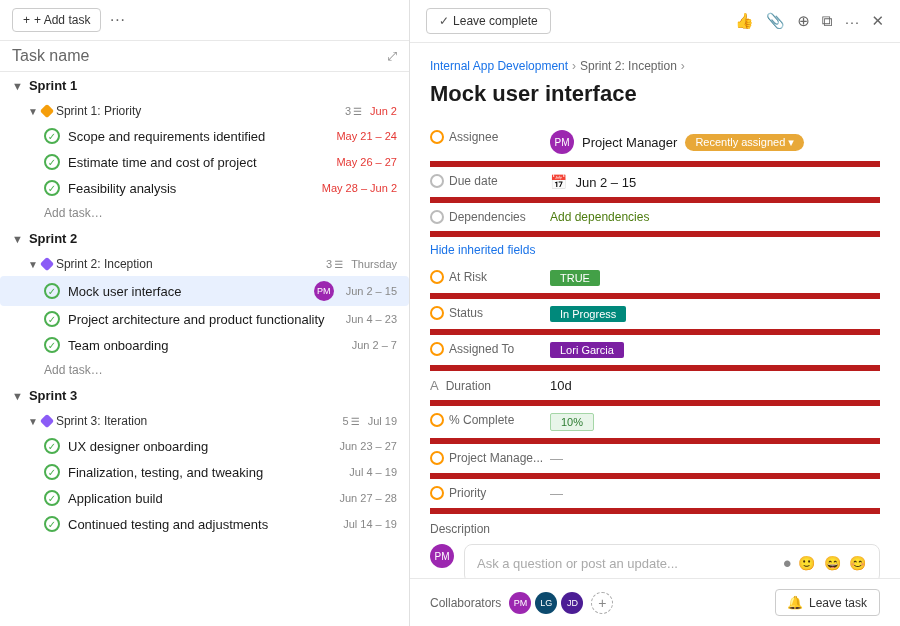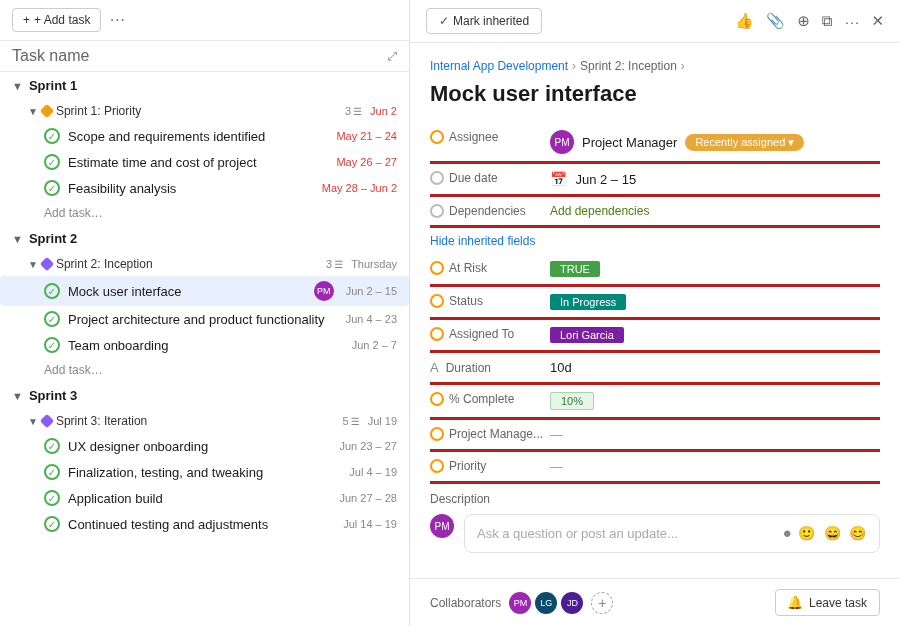--- a/index.html
+++ b/index.html
@@ -38,21 +38,21 @@
     .right-toolbar { display: flex; align-items: center; padding: 8px 16px; border-bottom: 1px solid #e8e8e8; gap: 8px; }
     .mark-complete-btn { display: flex; align-items: center; gap: 4px; border: 1px solid #ccc; border-radius: 4px; padding: 5px 12px; background: #fff; cursor: pointer; font-size: 12px; color: #333; }
     .mark-complete-btn .check-icon { color: #555; font-size: 12px; }
     .toolbar-actions { margin-left: auto; display: flex; gap: 12px; align-items: center; }
     .toolbar-icon { color: #666; cursor: pointer; font-size: 15px; }
     .right-content { flex: 1; overflow-y: auto; padding: 16px 20px; }
     .breadcrumb { font-size: 12px; color: #666; margin-bottom: 8px; display: flex; align-items: center; gap: 4px; }
     .breadcrumb .parent { color: #1a73e8; cursor: pointer; }
     .breadcrumb .arrow { color: #999; }
     .task-title { font-size: 22px; font-weight: 600; color: #1a1a1a; margin-bottom: 16px; }
-    .field-row { display: flex; align-items: flex-start; padding: 7px 0; border-bottom: 3px solid #b91c1c; }
+    .field-row { display: flex; align-items: flex-start; padding: 7px 0; border-bottom: 6px solid #b91c1c; }
     .field-label { width: 120px; font-size: 12px; color: #666; flex-shrink: 0; display: flex; align-items: center; gap: 5px; }
     .field-value { flex: 1; font-size: 13px; color: #1a1a1a; display: flex; align-items: center; gap: 8px; }
     .avatar-sm { width: 24px; height: 24px; border-radius: 50%; background: #9c27b0; color: #fff; font-size: 10px; display: flex; align-items: center; justify-content: center; flex-shrink: 0; }
     .assigned-badge { background: #e8a838; color: #fff; border-radius: 12px; padding: 2px 10px; font-size: 11px; cursor: pointer; display: flex; align-items: center; gap: 3px; }
     .cal-icon { font-size: 14px; color: #888; }
     .date-text { color: #1a1a1a; font-size: 13px; }
     .add-dep { color: #4d7c0f; font-size: 12px; cursor: pointer; }
     .hide-fields { color: #1a73e8; font-size: 12px; cursor: pointer; padding: 6px 0; }
     .badge { border-radius: 2px; padding: 2px 10px; font-size: 11px; font-weight: 500; }
     .badge.green { background: #43a047; color: #fff; }
@@ -221,21 +221,21 @@
       <span class="task-date">Jul 14 – 19</span>
     </div>
 
   </div>
 </div>
 
 <div class="right-panel">
   <div class="right-toolbar">
     <button class="mark-complete-btn">
       <span class="check-icon">✓</span>
-      <span>Mark inherited</span>
+      <span>Leave complete</span>
     </button>
     <div class="toolbar-actions">
       <span class="toolbar-icon">👍</span>
       <span class="toolbar-icon">📎</span>
       <span class="toolbar-icon">⊕</span>
       <span class="toolbar-icon">⧉</span>
       <span class="toolbar-icon">···</span>
       <span class="toolbar-icon">✕</span>
     </div>
   </div>

